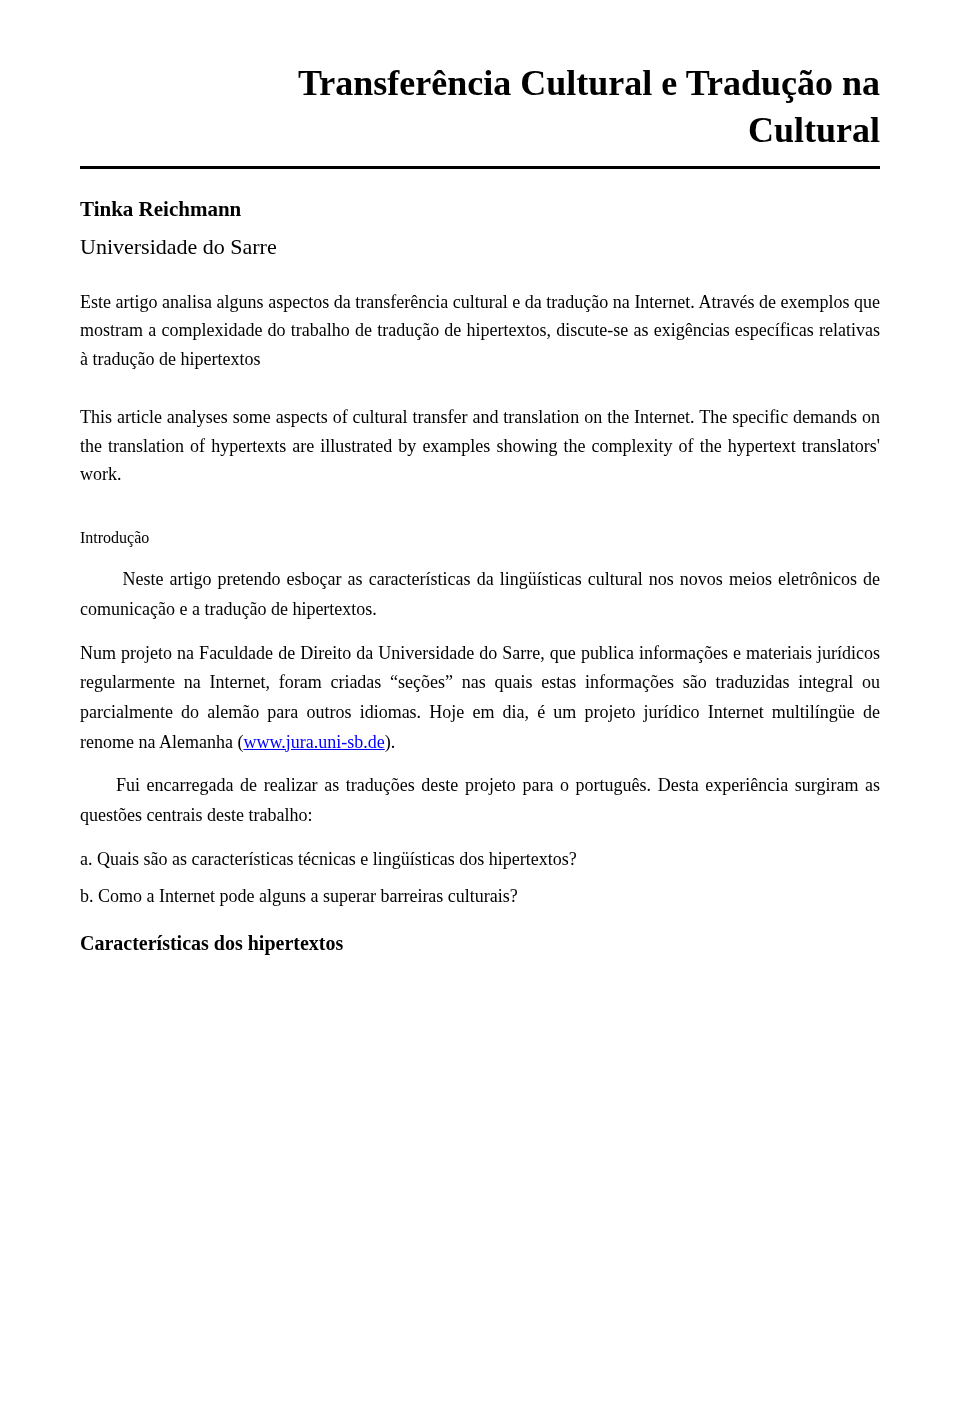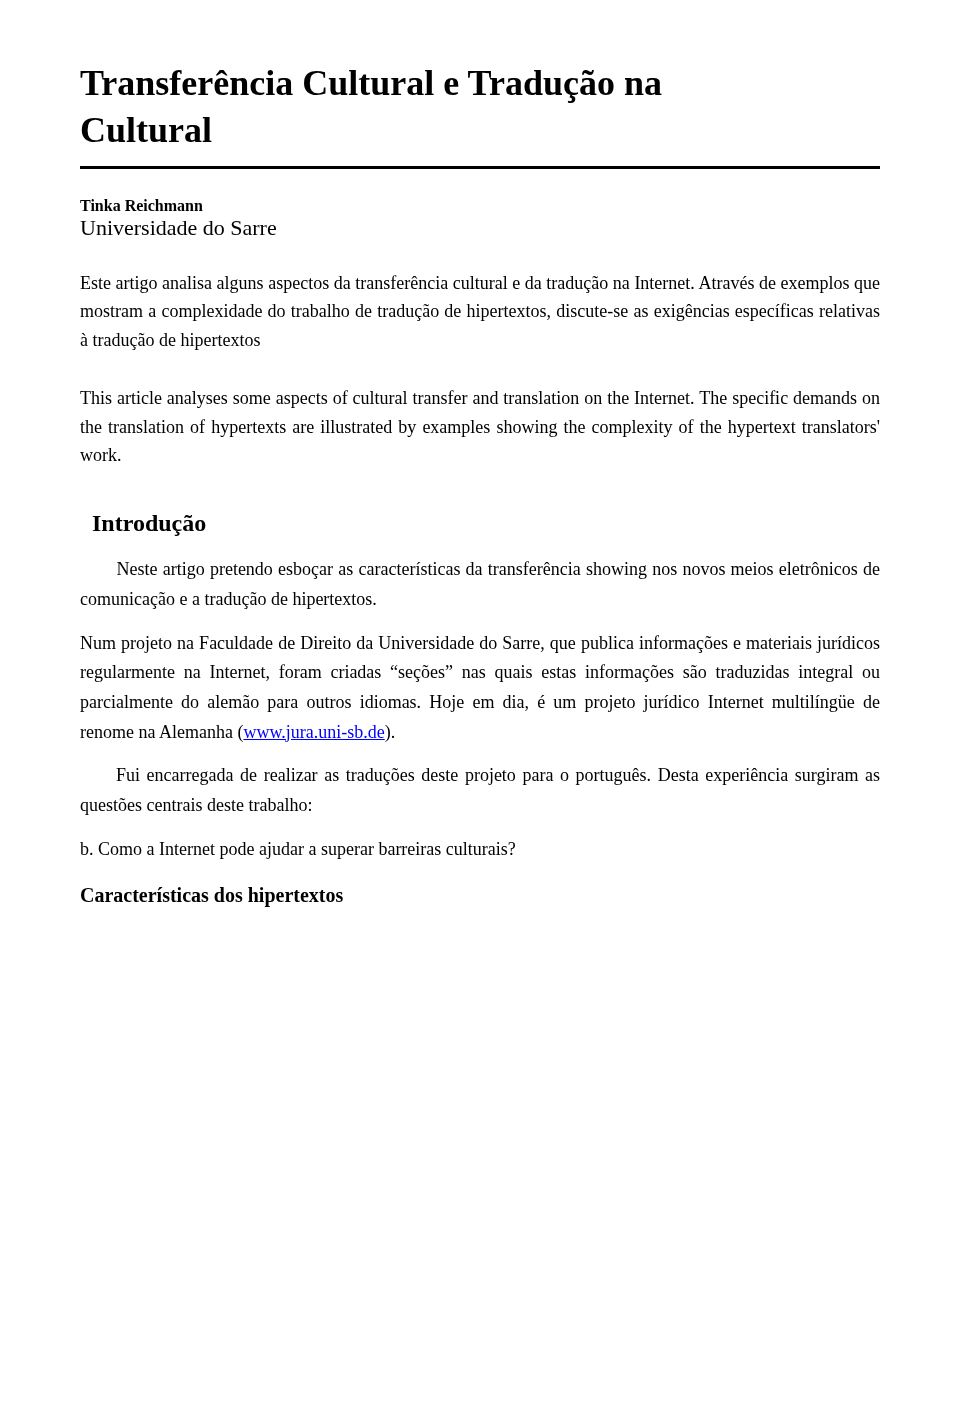--- a/index.html
+++ b/index.html
@@ -13,56 +13,55 @@
       font-family: "Times New Roman", Times, serif;
       color: #000;
       width: 960px;
       min-height: 1407px;
       padding: 60px 80px 60px 80px;
     }
 
     .page-title {
       font-size: 36px;
       font-weight: bold;
-      text-align: left;
+      text-align: right;
       line-height: 1.3;
       margin-bottom: 8px;
     }
 
     .title-divider {
       border: none;
       border-top: 3px solid #000;
       margin: 12px 0 28px 0;
     }
 
     .author-name {
-      font-size: 16px;
+      font-size: 21px;
       font-weight: bold;
-      margin-bottom: 0;
+      margin-bottom: 12px;
     }
 
     .author-affiliation {
       font-size: 22px;
       margin-bottom: 28px;
     }
 
     .abstract-block {
       font-size: 18px;
       line-height: 1.6;
       text-align: justify;
       margin-bottom: 40px;
       margin-top: 16px;
     }
 
     .section-heading {
-      font-size: 24px;
-      font-weight: bold;
+      font-size: 16px;
+      font-weight: normal;
       margin-bottom: 18px;
       margin-top: 10px;
-      margin-left: 12px;
     }
 
     .section-body {
       font-size: 18px;
       line-height: 1.65;
       text-align: justify;
     }
 
     .section-body p {
       margin-bottom: 14px;
@@ -112,35 +111,38 @@
   <span>This article analyses some aspects of cultural transfer and translation on the Internet.</span>
   <span>The specific demands on the translation of hypertexts are illustrated by examples showing the complexity of the hypertext translators' work.</span>
 </div>
 
 <div>
   <div class="section-heading">Introdução</div>
 
   <div class="section-body">
     <p>
       <span>
-        &nbsp;&nbsp;&nbsp;&nbsp;&nbsp;&nbsp;&nbsp;<span>Neste artigo pretendo esboçar as características da transferência showing nos novos meios eletrônicos de comunicação e a tradução de hipertextos.</span>
+        &nbsp;&nbsp;&nbsp;&nbsp;&nbsp;&nbsp;&nbsp;<span>Neste artigo pretendo esboçar as características da lingüísticas cultural nos novos meios eletrônicos de comunicação e a tradução de hipertextos.</span>
       </span>
     </p>
 
     <p>
       <span>Num projeto na Faculdade de Direito da Universidade do Sarre, que publica informações e materiais jurídicos regularmente na Internet, foram criadas “seções” nas quais estas informações são traduzidas integral ou parcialmente do alemão para outros idiomas. Hoje em dia, é um projeto jurídico Internet multilíngüe de renome na Alemanha (</span><a class="link-text" href="#"><span>www.jura.uni-sb.de</span></a><span>).</span>
     </p>
 
     <p class="indented">
       <span>Fui encarregada de realizar as traduções deste projeto para o português. Desta experiência surgiram as questões centrais deste trabalho:</span>
     </p>
 
     <div>
       <div class="list-item">
-        <span>b. Como a  Internet pode ajudar a superar barreiras culturais?</span>
+        <span>a. Quais são as características técnicas e lingüísticas dos hipertextos?</span>
+      </div>
+      <div class="list-item">
+        <span>b. Como a  Internet pode alguns a superar barreiras culturais?</span>
       </div>
     </div>
   </div>
 </div>
 
 <div style="">
   <div class="section-heading-2">Características dos hipertextos</div>
 </div>
 
 </body></html>

